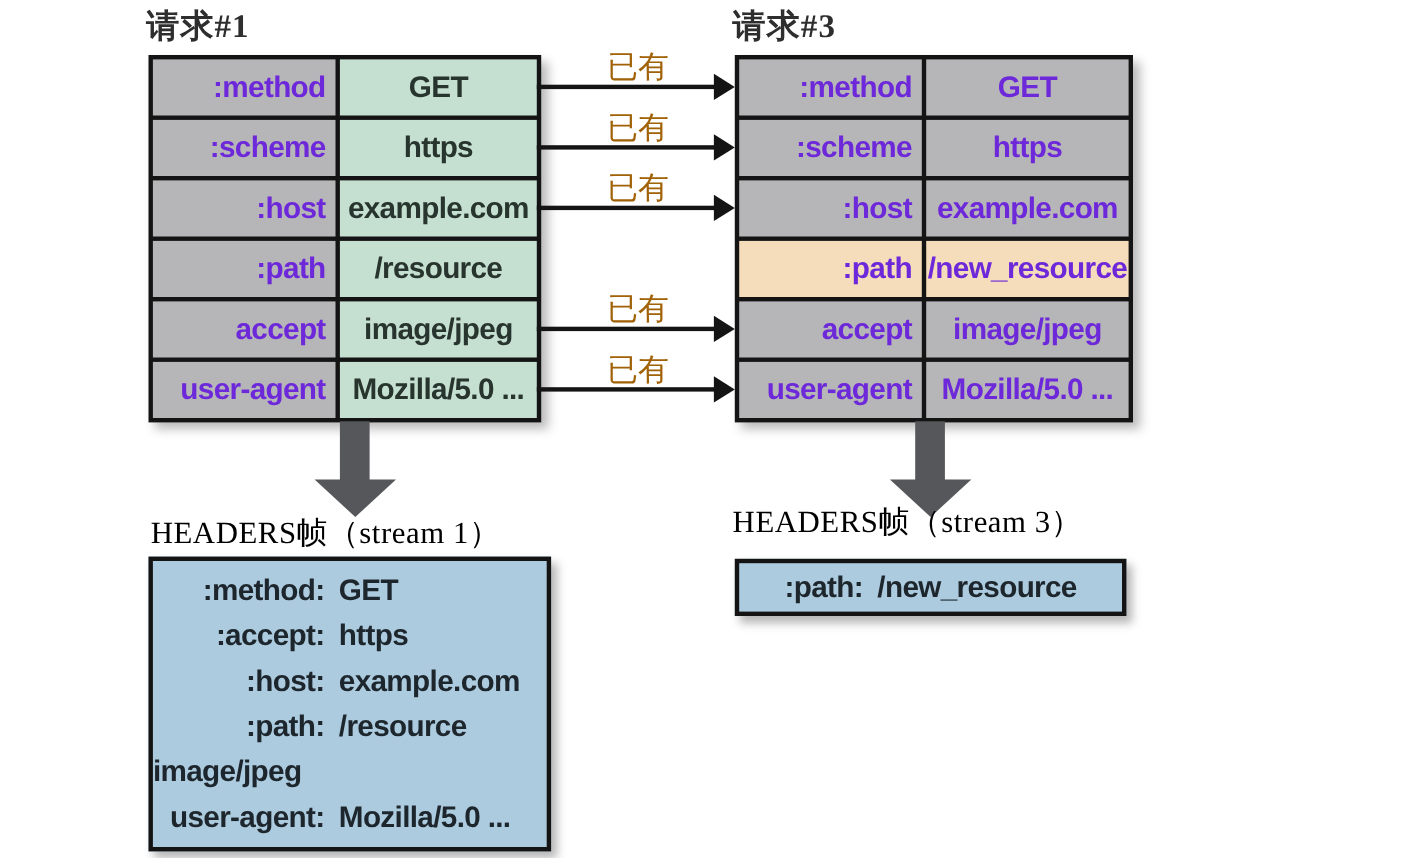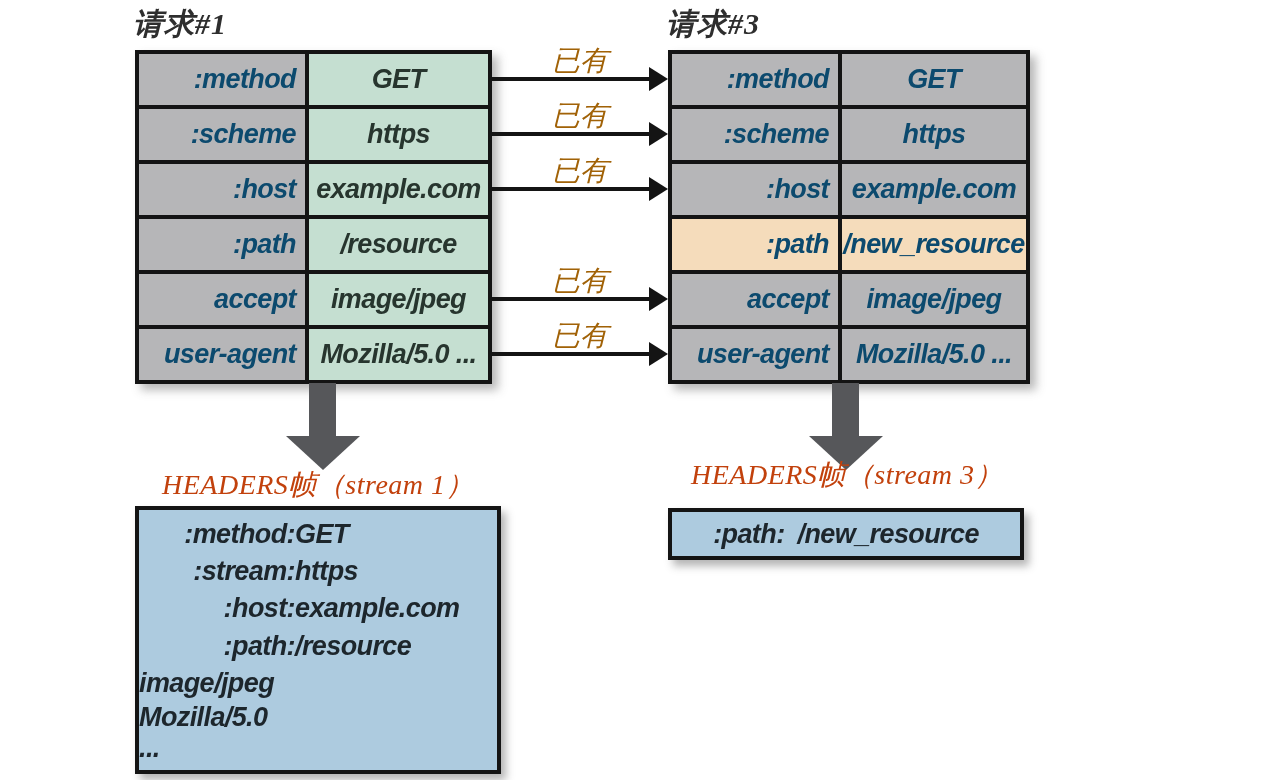--- a/index.html
+++ b/index.html
@@ -1,37 +1,36 @@
 <!DOCTYPE html>
 <html><head>
 <meta charset="utf-8">
 <style>
   html,body{margin:0;padding:0;background:#ffffff;}
   .stage{
     position:relative;width:1240px;height:780px;background:#ffffff;overflow:hidden;
     font-family:"Liberation Sans",sans-serif;
-    font-style:italic;
   }
   
   .req-title{
     position:absolute;font-family:"Liberation Serif",serif;
     font-size:30px;font-weight:600;color:#2e2e2e;letter-spacing:1px;
   }
   .frame-title{
     position:absolute;font-family:"Liberation Serif",serif;
-    font-size:28px;color:#c2410c;letter-spacing:.5px;margin-left:25px;
+    font-size:28px;color:#000000;letter-spacing:.5px;
   }
   
   .htable{
     position:absolute;display:grid;gap:4px;padding:4px;background:#141414;
     box-shadow:6px 6px 9px rgba(70,70,70,.38);
   }
   .htable .cell{
     display:flex;align-items:center;font-size:27px;font-weight:700;
-    letter-spacing:-.6px;color:#0c4a6e;background:#b6b6b8;overflow:hidden;
+    letter-spacing:-.6px;color:#6d28d9;background:#b6b6b8;overflow:hidden;
   }
   .htable .cell.name{justify-content:flex-end;padding-right:9px;}
   .htable .cell.val{justify-content:center;padding:0 2px;}
   .t1 .cell.val{background:#c5dfd1;color:#27352e;}
   .t2 .cell.hl{background:#f5dcbb;}
   
   .harrow-line{position:absolute;height:4px;background:#141414;}
   .harrow-head{
     position:absolute;width:0;height:0;
     border-top:12px solid transparent;border-bottom:12px solid transparent;
@@ -46,21 +45,21 @@
   .varrow-head{
     position:absolute;width:0;height:0;
     border-left:37px solid transparent;border-right:37px solid transparent;
     border-top:34px solid #56575a;
   }
   
   .frame-box{
     position:absolute;background:#adcbdf;border:4px solid #141414;
     box-shadow:5px 6px 8px rgba(70,70,70,.4);
   }
-  .frame-box .fline{display:grid;grid-template-columns:156px 1fr;align-items:center;}
+  .frame-box .fline{display:grid;grid-template-columns:156px 1fr;gap:13px;align-items:center;}
   .frame-box .fname{
     text-align:right;font-size:27px;font-weight:700;letter-spacing:-.6px;color:#1d262c;
   }
   .frame-box .fval{
     text-align:left;font-size:27px;font-weight:700;letter-spacing:-.6px;color:#1d262c;
   }
   .fb1{display:grid;grid-auto-rows:1fr;padding:6px 8px 6px 0;}
   .fb2{display:flex;align-items:center;justify-content:center;gap:13px;}
   .fb2 .fname,.fb2 .fval{text-align:center;}
 </style>
@@ -129,35 +128,36 @@
 
   <div class="frame-title" style="left:137px;top:466px;">HEADERS帧（stream 1）</div>
   <div class="frame-title" style="left:666px;top:456px;">HEADERS帧（stream 3）</div>
 
   <div class="frame-box fb1" style="left:135px;top:506px;width:350px;height:248px;">
     <div class="fline">
       <div class="fname">:method:</div>
       <div class="fval">GET</div>
     </div>
     <div class="fline">
-      <div class="fname">:stream:</div>
+      <div class="fname">:accept:</div>
       <div class="fval">https</div>
     </div>
     <div class="fline">
       <div class="fname">:host:</div>
       <div class="fval">example.com</div>
     </div>
     <div class="fline">
       <div class="fname">:path:</div>
       <div class="fval">/resource</div>
     </div>
     <div class="fline">
       <div class="fval">image/jpeg</div>
     </div>
     <div class="fline">
+      <div class="fname">user-agent:</div>
       <div class="fval">Mozilla/5.0 ...</div>
     </div>
   </div>
 
   <div class="frame-box fb2" style="left:668px;top:508px;width:348px;height:44px;">
     <div class="fname">:path:</div>
     <div class="fval">/new_resource</div>
   </div>
 
 </div>

